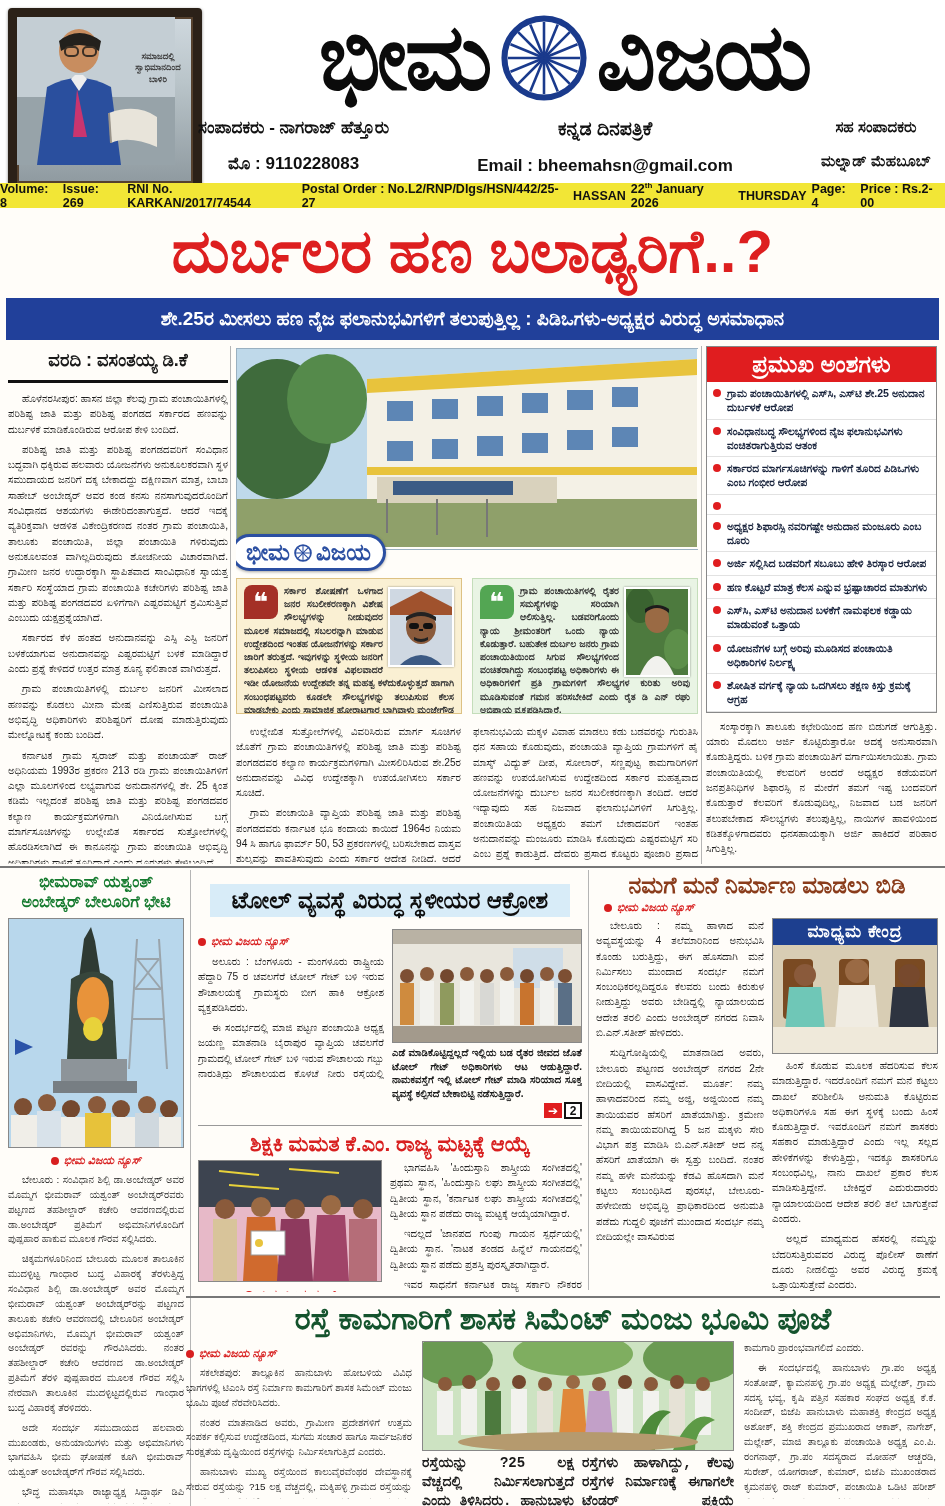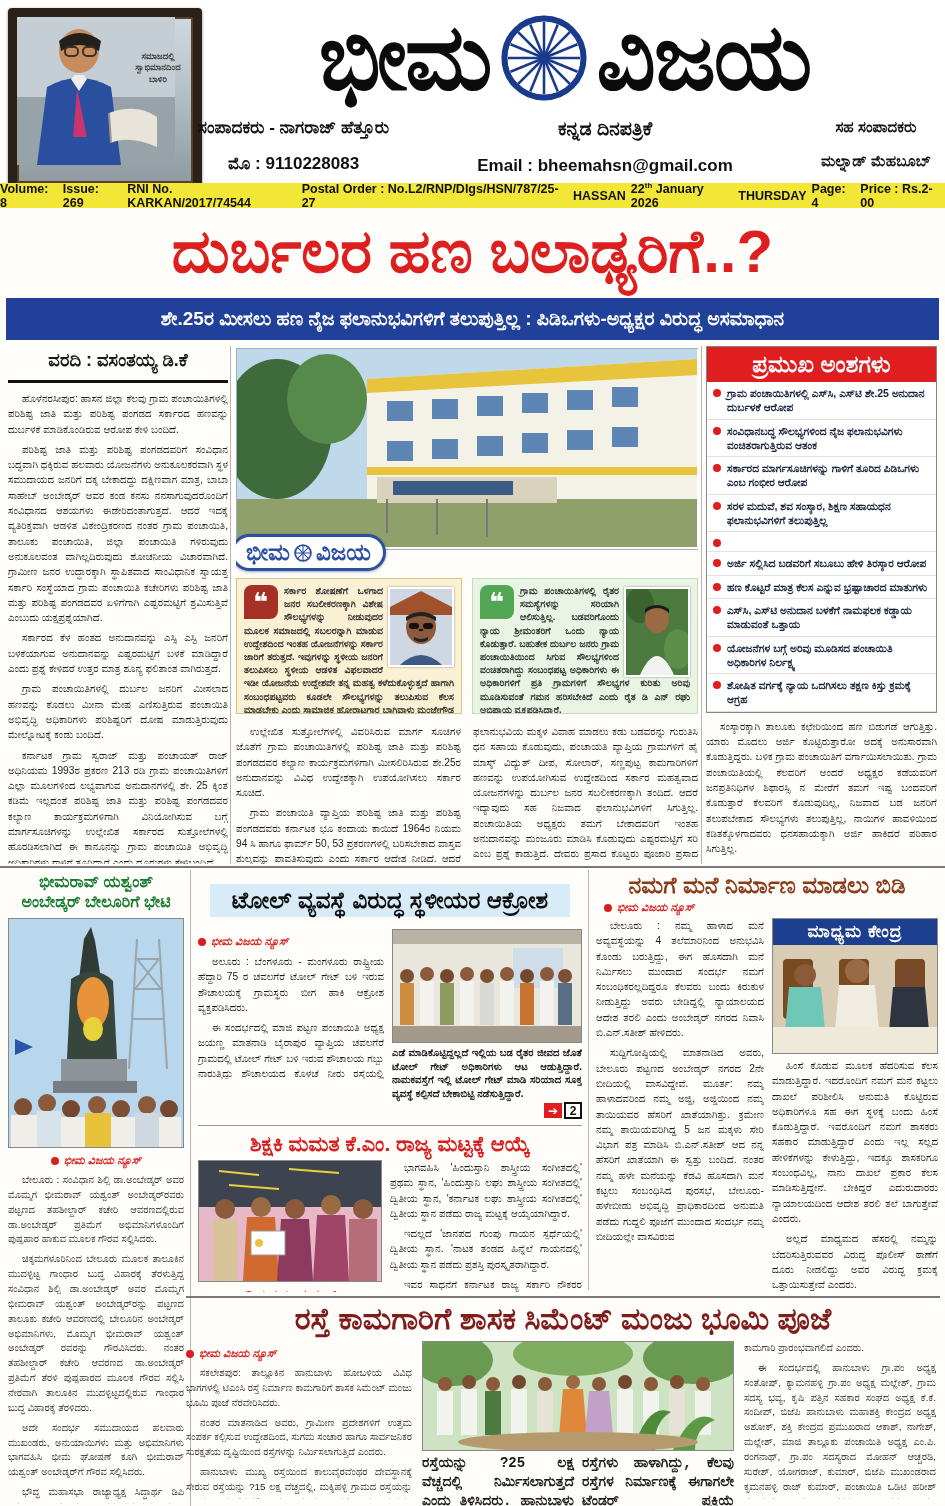--- a/index.html
+++ b/index.html
@@ -98,21 +98,21 @@
   .house-story{position:absolute;left:596px;top:2px;width:342px;height:420px;overflow:hidden;}
   .h-brown{font-size:23px;font-weight:900;color:#8a3c1b;text-align:center;margin:0 0 2px 0;}
   .h-body{display:flex;gap:8px;}
   .h-left{width:168px;overflow:hidden;height:372px;}
   .h-right{width:166px;}
   .media-banner{position:absolute;left:0;top:0;width:100%;height:26px;background:#1d3f8f;color:#fff;
      display:flex;align-items:center;justify-content:center;font-size:17px;font-weight:900;letter-spacing:1px;}
   .photo-wrap{position:relative;border:1px solid #888;line-height:0;}
   .road-story{position:absolute;left:186px;top:426px;width:754px;height:210px;border-top:2px solid #777;
      padding-top:2px;overflow:hidden;}
-  .h-red-lg{font-size:30px;font-weight:900;color:#7f1d1d;text-align:center;margin:2px 0 4px 0;}
+  .h-red-lg{font-size:30px;font-weight:900;color:#14532d;text-align:center;margin:2px 0 4px 0;}
   .r-body{display:flex;gap:10px;}
   .r-left{width:226px;overflow:hidden;height:158px;}
   .r-mid{width:312px;}
   .r-caps{display:flex;gap:8px;margin-top:3px;}
   .r-cap{width:152px;font-size:14px;font-weight:bold;line-height:1.35;text-align:justify;font-family:Liberation Mono, monospace;}
   .r-right{width:192px;overflow:hidden;height:158px;}
   .r-right p.body,.r-left p.body{font-size:9.9px;}
   svg{display:block;}
 </style>
 </head>
@@ -178,21 +178,21 @@
           <div class="mi-line2">ಮಲ್ನಾಡ್ ಮೆಹಬೂಬ್</div>
         </div>
       </div>
     </div>
   </div>
 
   <div class="infobar">
     <span>Volume: 8</span>
     <span>Issue: 269</span>
     <span>RNI No. KARKAN/2017/74544</span>
-    <span>Postal Order : No.L2/RNP/Dlgs/HSN/787/25-27</span>
+    <span>Postal Order : No.L2/RNP/Dlgs/HSN/442/25-27</span>
     <span>HASSAN</span>
     <span><span>22</span><sup>th</sup> <span>January 2026</span></span>
     <span>THURSDAY</span>
     <span>Page: 4</span>
     <span>Price : Rs.2-00</span>
   </div>
 
   <h1 class="lead-headline">ದುರ್ಬಲರ ಹಣ ಬಲಾಢ್ಯರಿಗೆ..?</h1>
   <div class="subhead-bar">ಶೇ.25ರ ಮೀಸಲು ಹಣ ನೈಜ ಫಲಾನುಭವಿಗಳಿಗೆ ತಲುಪುತ್ತಿಲ್ಲ :  ಪಿಡಿಒಗಳು-ಅಧ್ಯಕ್ಷರ ವಿರುದ್ಧ ಅಸಮಾಧಾನ</div>
 
@@ -317,24 +317,24 @@
           <li>
               <span class="kp-dot"></span>
               <span>ಸಂವಿಧಾನಬದ್ಧ ಸೌಲಭ್ಯಗಳಿಂದ ನೈಜ ಫಲಾನುಭವಿಗಳು ವಂಚಿತರಾಗುತ್ತಿರುವ ಆತಂಕ</span>
             </li>
           <li>
               <span class="kp-dot"></span>
               <span>ಸರ್ಕಾರದ ಮಾರ್ಗಸೂಚಿಗಳನ್ನು ಗಾಳಿಗೆ ತೂರಿದ ಪಿಡಿಒಗಳು ಎಂಬ ಗಂಭೀರ ಆರೋಪ</span>
             </li>
           <li>
               <span class="kp-dot"></span>
-              <span>ಸರಳ ಮದುವೆ, ಶವ ಸಂಸ್ಕಾರ, ಶಿಕ್ಷಣ ಸಹಾಯಧನ ಫಲಾನುಭವಿಗಳಿಗೆ ತಲುಪುತ್ತಿಲ್ಲ</span>
-            </li>
-          <li>
-              <span class="kp-dot"></span>
+            </li>
+          <li>
+              <span class="kp-dot"></span>
+              <span>ಅಧ್ಯಕ್ಷರ ಶಿಫಾರಸ್ಸಿ ನವರಿಗಷ್ಟೇ ಅನುದಾನ ಮಂಜೂರು ಎಂಬ ದೂರು</span>
             </li>
           <li>
               <span class="kp-dot"></span>
               <span>ಅರ್ಜಿ ಸಲ್ಲಿಸಿದ ಬಡವರಿಗೆ ಸಬೂಬು ಹೇಳಿ ತಿರಸ್ಕಾರ ಆರೋಪ</span>
             </li>
           <li>
               <span class="kp-dot"></span>
               <span>ಹಣ ಕೊಟ್ಟರೆ ಮಾತ್ರ ಕೆಲಸ ಎನ್ನುವ ಭ್ರಷ್ಟಾಚಾರದ ಮಾತುಗಳು</span>
             </li>
           <li>

